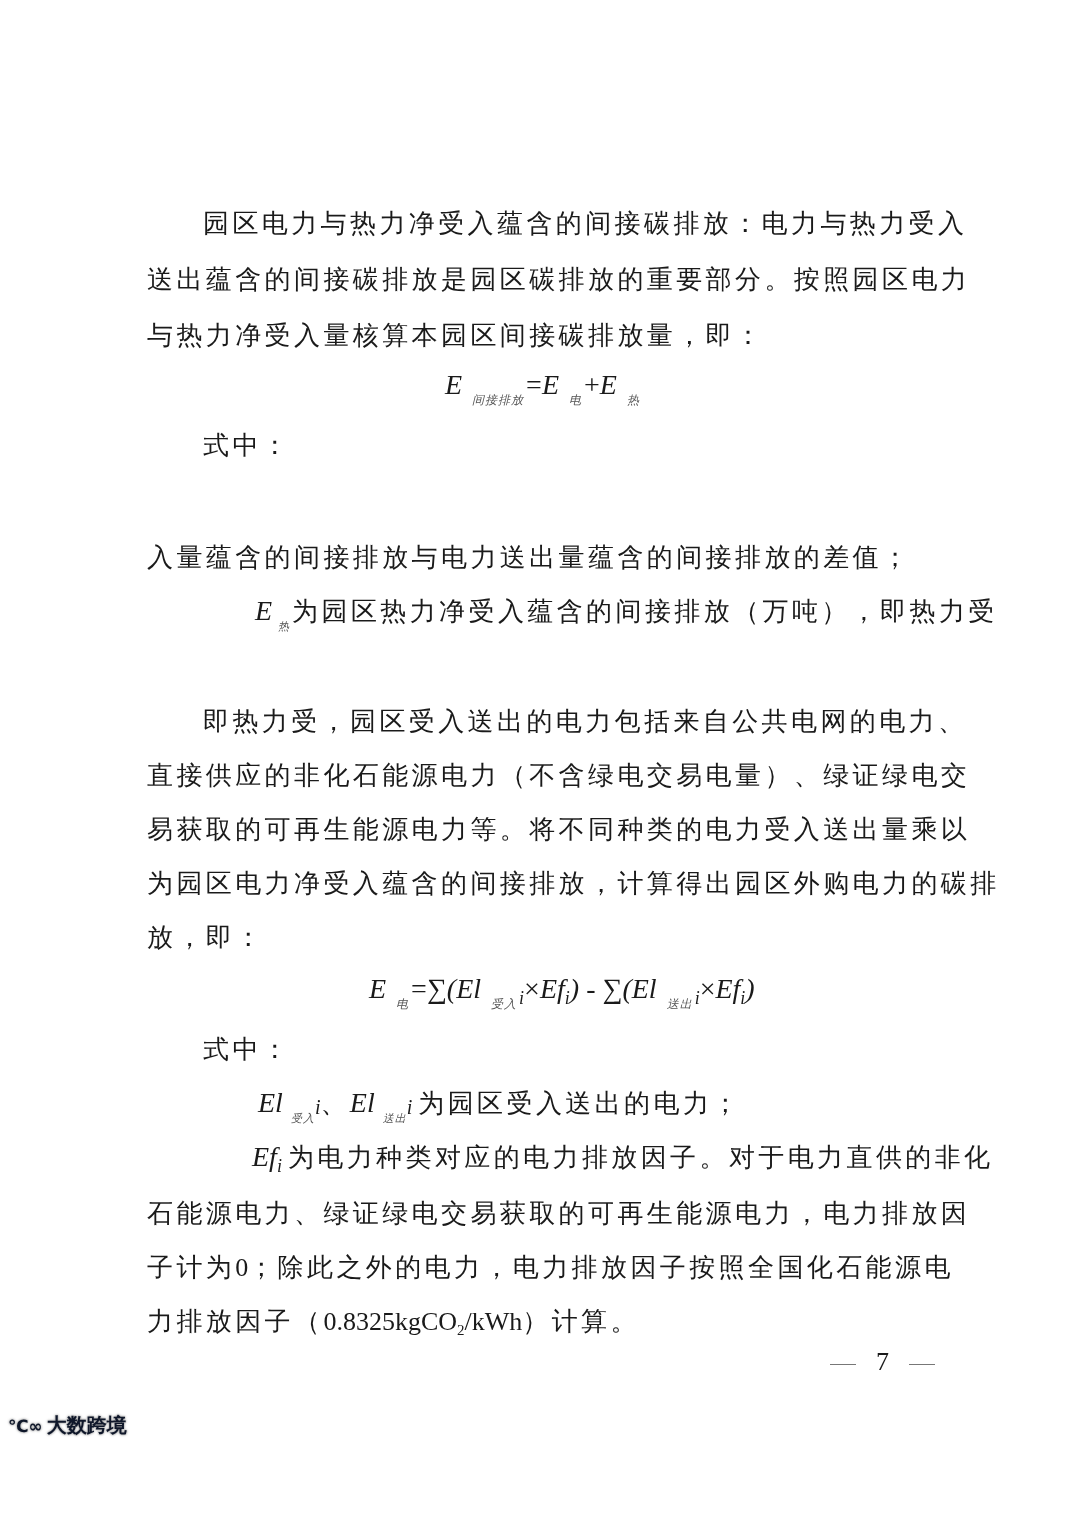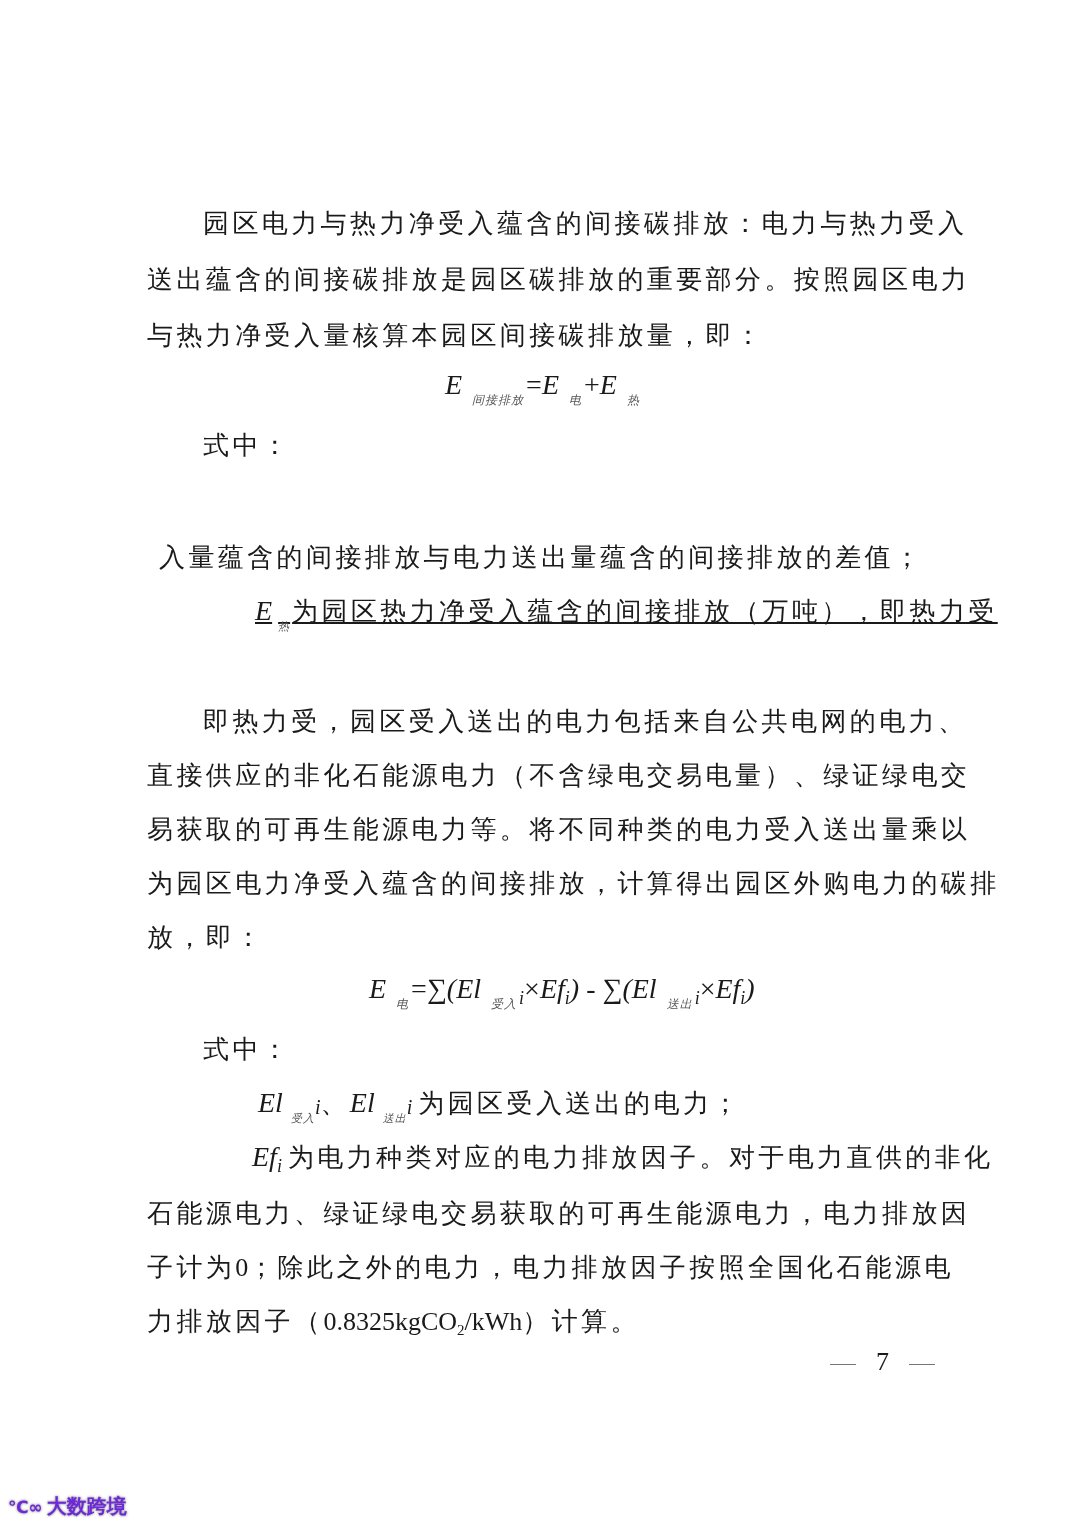--- a/index.html
+++ b/index.html
@@ -107,25 +107,25 @@
       display: inline-block;
       width: 26px;
       height: 0;
       border-top: 1.5px solid #777;
       vertical-align: middle;
     }
     .page-number .num { margin: 0 20px; }
     .watermark {
       position: absolute;
       left: 8px;
-      top: 1493px;
+      top: 1412px;
       font-family: "DejaVu Sans", sans-serif;
       font-size: 20px;
       font-weight: bold;
-      color: #6d28d9;
+      color: #0f172a;
       text-shadow: 0 0 2px #999, 0 0 3px #aaa;
       white-space: nowrap;
     }
     .watermark .logo {
       display: inline-block;
       font-size: 17px;
       margin-right: 4px;
     }
   </style>
 </head>
@@ -136,23 +136,23 @@
   <div class="line indent1" style="top:206px;">园区电力与热力净受入蕴含的间接碳排放：电力与热力受入</div>
   <div class="line" style="top:262px;">送出蕴含的间接碳排放是园区碳排放的重要部分。按照园区电力</div>
   <div class="line" style="top:318px;">与热力净受入量核算本园区间接碳排放量，即：</div>
 
   <div class="formula" style="left:445px; top:368px;">
     <span>E</span><span class="sub">间接排放</span><span class="op">=</span><span>E</span><span class="sub">电</span><span class="op">+</span><span>E</span><span class="sub">热</span>
   </div>
 
   <div class="line indent1" style="top:428px;">式中：</div>
 
-  <div class="line" style="top:540px;margin-left:12px;">入量蕴含的间接排放与电力送出量蕴含的间接排放的差值；</div>
+  <div class="line" style="top:540px;">入量蕴含的间接排放与电力送出量蕴含的间接排放的差值；</div>
 
-  <div class="line indent2" style="top:594px;text-decoration:underline;">
+  <div class="line indent2" style="top:594px;">
     <span class="var">E</span><span class="var-sub" style="margin-left:6px;margin-right:2px;">热</span><span>为园区热力净受入蕴含的间接排放（万吨），即热力受</span>
   </div>
 
   <div class="line indent1" style="top:704px;">即热力受，园区受入送出的电力包括来自公共电网的电力、</div>
   <div class="line" style="top:758px;">直接供应的非化石能源电力（不含绿电交易电量）、绿证绿电交</div>
   <div class="line" style="top:812px;">易获取的可再生能源电力等。将不同种类的电力受入送出量乘以</div>
   <div class="line" style="top:866px;">为园区电力净受入蕴含的间接排放，计算得出园区外购电力的碳排</div>
   <div class="line" style="top:920px;">放，即：</div>
 
   <div class="formula" style="left:348px; top:972px;margin-left:21px;">

